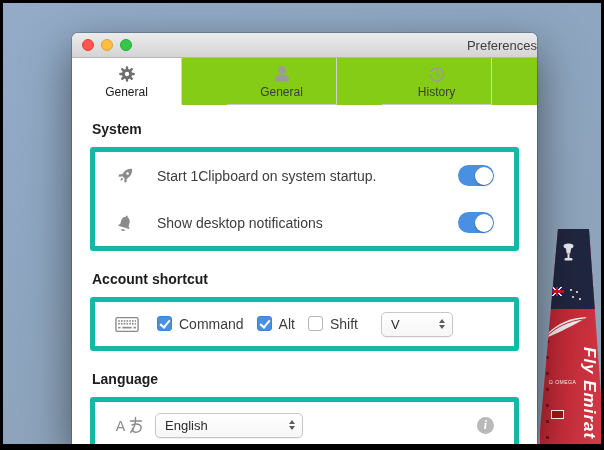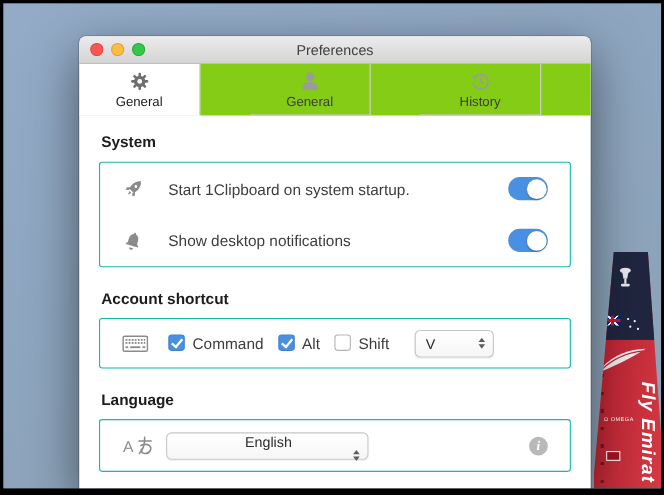--- a/index.html
+++ b/index.html
@@ -32,41 +32,41 @@
      background:#a31420; border:1px solid #fff; }
   .sail-seams { position:absolute; left:6px; top:82px; bottom:0; width:3px;
      background:repeating-linear-gradient(#ff000000 0 13px, #7d1420 13px 16px); }
 
   
   .window { position:absolute; left:69px; top:30px; width:465px; height:411px;
             background:#fff; border-radius:6px 6px 0 0; overflow:hidden;
             box-shadow:0 16px 45px rgba(0,0,0,.5), 0 0 0 1px rgba(0,0,0,.18); }
 
   .titlebar { position:relative; height:25px; background:linear-gradient(#ececec,#d4d4d4);
-              border-bottom:1px solid #b4b4b4; display:flex; align-items:center; justify-content:center; }
+              border-bottom:1px solid #b4b4b4; display:flex; align-items:center; justify-content:flex-end; }
   .window-title { font-size:13px; color:#3f3f3f; }
   .lights { position:absolute; left:10px; top:0; bottom:0; display:flex; align-items:center; gap:7px; }
   .light { width:12px; height:12px; border-radius:50%; }
   .light.red    { background:#fc5552; border:1px solid #e0443e; }
   .light.yellow { background:#fdbd40; border:1px solid #dfa034; }
   .light.green  { background:#34c84a; border:1px solid #27a838; }
 
   .tabs { display:flex; height:47px; background:#84cc16;gap:45px; }
   .tab { width:116px; display:flex; flex-direction:column; align-items:center; justify-content:center;
          gap:1px; border-right:1px solid #d2d2d2; border-bottom:1px solid #c8c8c8;
          font-size:12px; color:#3c3c3c; cursor:default; }
   .tab.selected { background:#fff; border-bottom-color:#fff; color:#1a1a1a; }
   .tab .ticon { height:21px; display:flex; align-items:flex-end; color:#9b9b9b; }
   .tab.selected .ticon { color:#6f6f6f; }
   .tab-filler { flex:1; border-bottom:1px solid #c8c8c8; }
 
   .content { padding:16px 18px 12px 18px; }
   .section-heading { font-size:14px; font-weight:bold; color:#1c1c1e; margin:0 2px 10px; }
   .gap { height:20px; }
-  .box { border:1px solid #14b8a6; border-radius:3px; background:#fff; }
+  .box { border:5px solid #14b8a6; border-radius:3px; background:#fff; }
   .row { display:flex; align-items:center; height:47px; padding:0 20px; }
   .row.h44 { height:44px; }
   .row.h46 { height:46px; }
   .row-icon { width:26px; margin-right:16px; color:#8b8b8b; display:flex; align-items:center; }
   .row-label { font-size:14px; color:#3d3d3f; }
   .spacer { flex:1; }
 
   .toggle { position:relative; width:36px; height:21px; border-radius:11px; background:#c9c9c9; cursor:pointer; }
   .toggle[data-on="true"] { background:#4a90e2; }
   .toggle .knob { position:absolute; top:1.5px; left:1.5px; width:18px; height:18px; border-radius:50%;
@@ -78,21 +78,21 @@
               border:1px solid #b5b5b5; background:#fff; margin-right:7px; cursor:pointer; }
   .checkbox[data-checked="true"] { background:#4a90e2; border-color:#3f82d4; }
   .checkbox[data-checked="true"]::after { content:""; position:absolute; left:4px; top:1px;
       width:4px; height:8px; border-right:2px solid #fff; border-bottom:2px solid #fff; transform:rotate(40deg); }
   .modifier-label { font-size:14px; color:#3d3d3f; }
 
   .select { height:25px; border:1px solid #c6c6c6; border-radius:5px;
             background:linear-gradient(#fff,#f6f6f6); box-shadow:0 1px 1px rgba(0,0,0,.06);
             display:flex; align-items:center; padding:0 7px 0 9px; font-size:13px; color:#2b2b2b; cursor:pointer; }
   .select.key-select { width:72px; margin-left:10px; }
-  .select.lang-select { width:184px; margin-left:6px;flex-direction:column; }
+  .select.lang-select { width:148px; margin-left:6px; }
   .stepper { margin-left:auto; display:flex; flex-direction:column; gap:2px; padding-left:8px; }
   .arr-up { width:0; height:0; border-left:3.5px solid transparent; border-right:3.5px solid transparent; border-bottom:4.5px solid #5c5c5c; }
   .arr-dn { width:0; height:0; border-left:3.5px solid transparent; border-right:3.5px solid transparent; border-top:4.5px solid #5c5c5c; }
 
   .info-btn { width:17px; height:17px; border-radius:50%; background:#b9b9b9; color:#fff;
               font-family:"Liberation Serif", serif; font-style:italic; font-weight:bold; font-size:12px;
               display:flex; align-items:center; justify-content:center; cursor:pointer; }
 </style>
 </head>
 <body>

